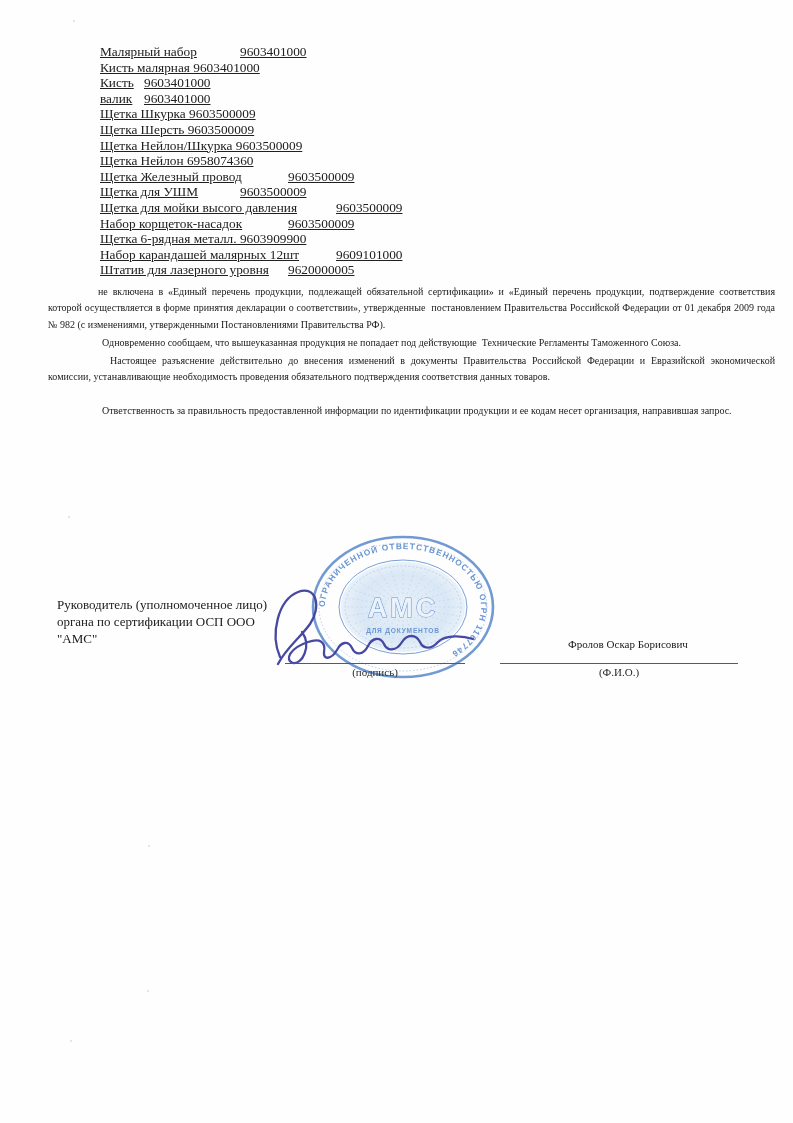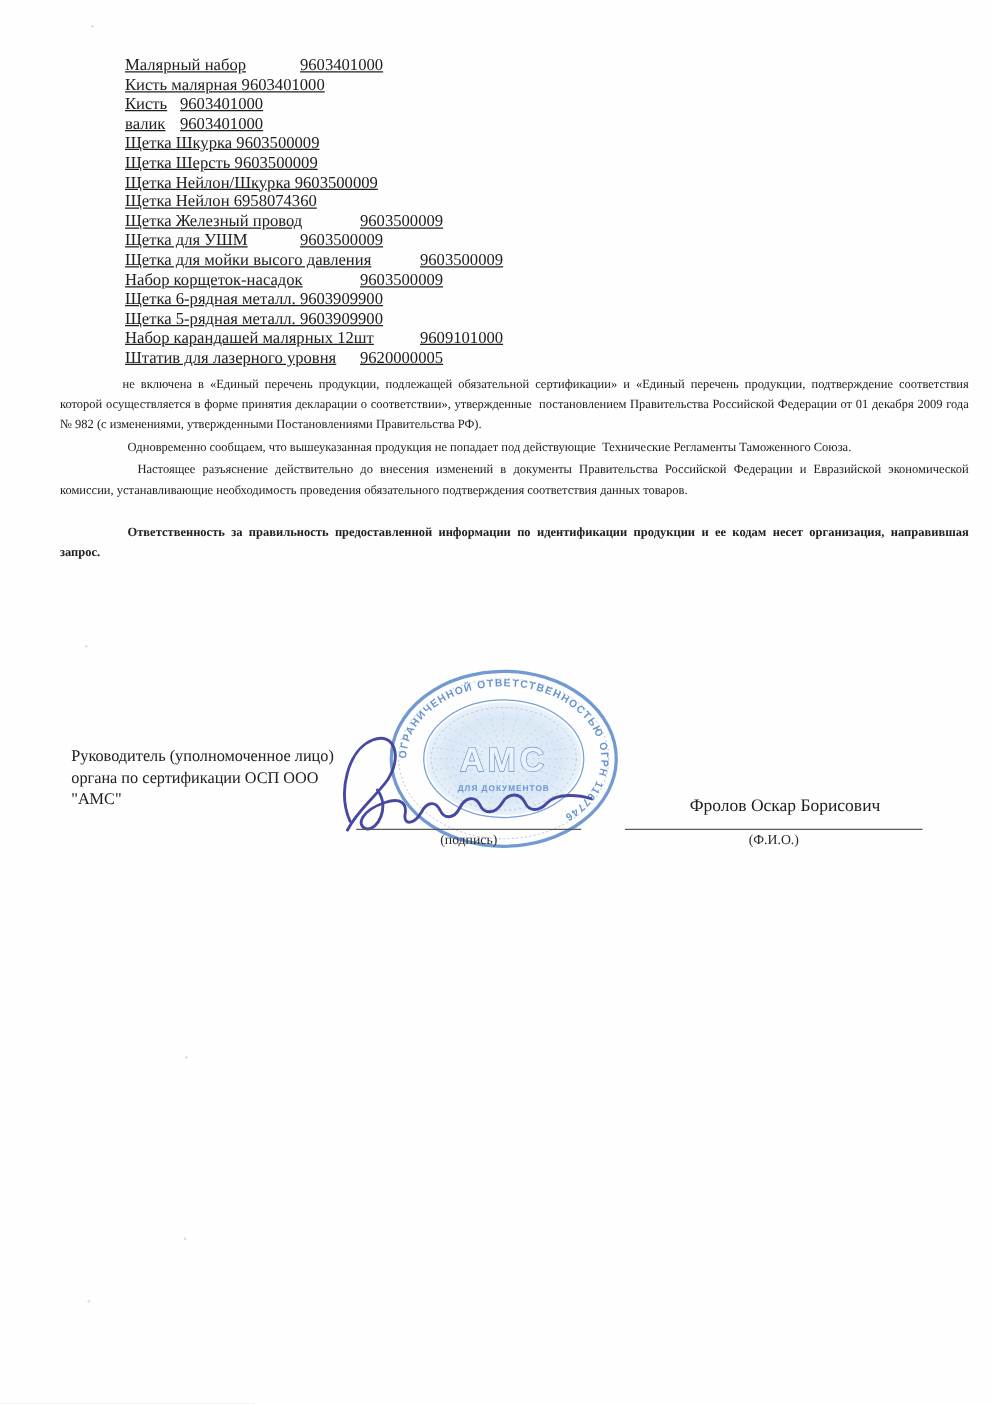--- a/index.html
+++ b/index.html
@@ -14,34 +14,34 @@
     white-space:pre;tab-size:48px;-moz-tab-size:48px;
     text-indent:52px;font-size:13.3px;line-height:15.6px;text-decoration:underline;
   }
   .para{
     margin:0;font-size:10px;line-height:16.4px;
     text-align:justify;white-space:pre-wrap;
   }
   .para.i1{text-indent:50px;margin-bottom:2px;}
   .para.i2{text-indent:54px;margin-bottom:1px;}
   .para.i3{text-indent:62px;margin-bottom:18px;}
-  .para.i4{text-indent:54px;font-weight:bold;}
+  .para.i4{text-indent:54px;}
   .sig-label{
     position:absolute;left:57px;top:596px;width:240px;
     font-size:13px;line-height:17px;
   }
   .stamp{position:absolute;left:307px;top:534px;width:192px;height:148px;opacity:.93;}
   .signature{position:absolute;left:268px;top:572px;width:215px;height:105px;}
   .rule{position:absolute;top:663px;border-top:1.2px solid #5a5a5a;height:0;}
   .rule.sign{left:285px;width:180px;}
   .rule.fio{left:500px;width:238px;}
   .caption{position:absolute;top:666px;font-size:11px;text-align:center;color:#2a2a2a;}
   .caption.sign{left:285px;width:180px;}
   .caption.fio{left:500px;width:238px;}
-  .fio-name{position:absolute;left:503px;top:638px;width:250px;text-align:center;font-size:14px;}
+  .fio-name{position:absolute;left:503px;top:638px;width:250px;text-align:center;font-size:11px;}
   .speck{position:absolute;width:2px;height:2px;background:#9a9a9a;opacity:.35;border-radius:50%;}
 </style>
 </head>
 <body>
 
 <div class="page">
 
   <div class="content">
     <div class="product-list">
         <div class="product-line">Малярный набор	9603401000</div>
@@ -50,21 +50,20 @@
         <div class="product-line">валик	9603401000</div>
         <div class="product-line">Щетка Шкурка 9603500009</div>
         <div class="product-line">Щетка Шерсть 9603500009</div>
         <div class="product-line">Щетка Нейлон/Шкурка 9603500009</div>
         <div class="product-line">Щетка Нейлон 6958074360</div>
         <div class="product-line">Щетка Железный провод	9603500009</div>
         <div class="product-line">Щетка для УШМ	9603500009</div>
         <div class="product-line">Щетка для мойки высого давления	9603500009</div>
         <div class="product-line">Набор корщеток-насадок	9603500009</div>
         <div class="product-line">Щетка 6-рядная металл. 9603909900</div>
-        <div class="product-line">Щетка 5-рядная металл. 9603909900</div>
         <div class="product-line">Набор карандашей малярных 12шт	9609101000</div>
         <div class="product-line">Штатив для лазерного уровня	9620000005</div>
       </div>
 
     <p class="para i1">не включена в «Единый перечень продукции, подлежащей обязательной сертификации» и «Единый перечень продукции, подтверждение соответствия которой осуществляется в форме принятия декларации о соответствии», утвержденные  постановлением Правительства Российской Федерации от 01 декабря 2009 года № 982 (с изменениями, утвержденными Постановлениями Правительства РФ).</p>
     <p class="para i2">Одновременно сообщаем, что вышеуказанная продукция не попадает под действующие  Технические Регламенты Таможенного Союза.</p>
     <p class="para i3">Настоящее разъяснение действительно до внесения изменений в документы Правительства Российской Федерации и Евразийской экономической комиссии, устанавливающие необходимость проведения обязательного подтверждения соответствия данных товаров.</p>
     <p class="para i4">Ответственность за правильность предоставленной информации по идентификации продукции и ее кодам несет организация, направившая запрос.</p>
   </div>
 

